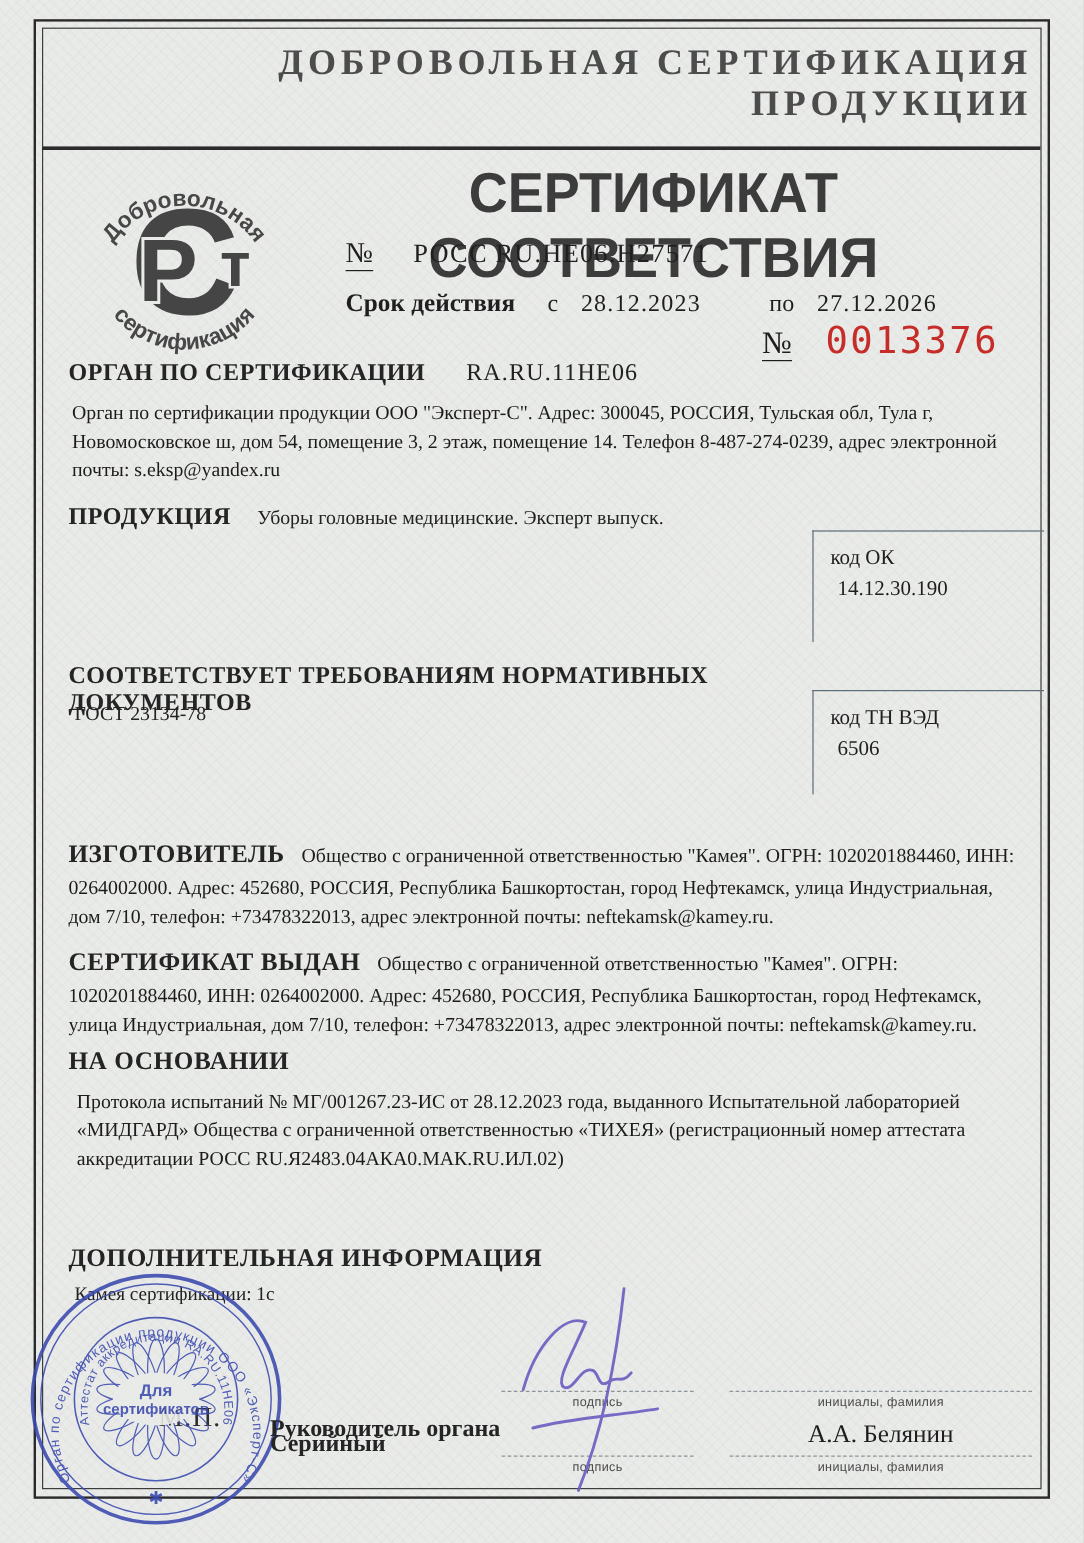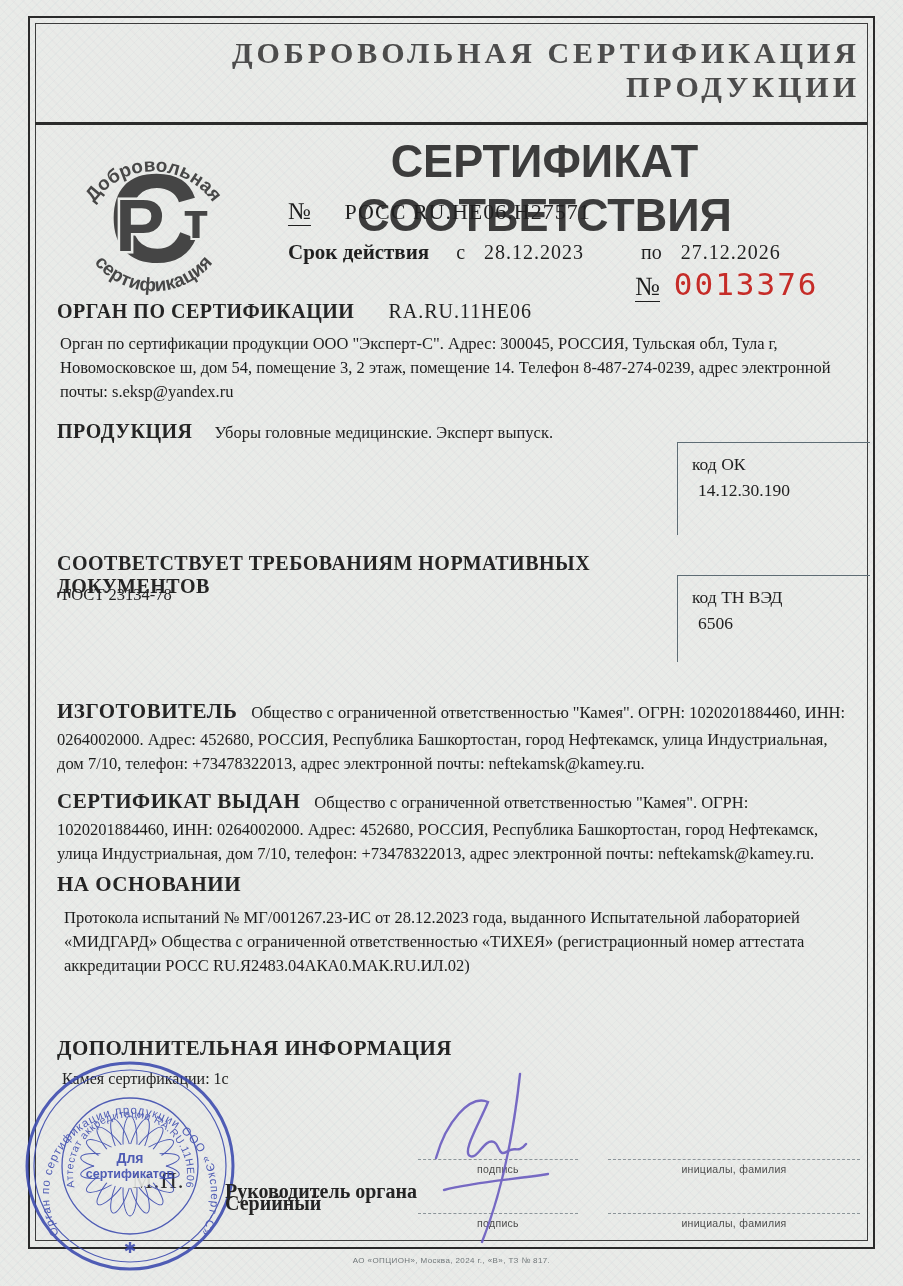--- a/index.html
+++ b/index.html
@@ -20,21 +20,21 @@
   .numrow{left:288px;top:198px;font-size:22px;color:#1f1f1f;}
   .numrow .nosign{font-size:24px;border-bottom:1px solid #1f1f1f;padding-bottom:1px;}
   .numrow .val{margin-left:28px;letter-spacing:1px;}
   .validity{left:288px;top:240px;font-size:20px;color:#1f1f1f;}
   .validity b{font-size:21px;}
   .validity .sep1{margin-left:22px;}
   .validity .date{margin-left:14px;letter-spacing:1px;}
   .validity .sep2{margin-left:52px;}
   .blankno{left:635px;top:266px;width:225px;}
   .blankno .nosign{font-size:26px;color:#1d1d1d;border-bottom:1px solid #1d1d1d;}
-  .blankno .rednum{font-family:"DejaVu Sans Mono",monospace;font-size:31px;color:#c62c28;letter-spacing:2px;margin-left:10px;}
+  .blankno .rednum{font-family:"DejaVu Sans Mono",monospace;font-size:31px;color:#c62c28;letter-spacing:2px;margin-left:24px;}
   .seclabel{font-weight:bold;font-size:20px;color:#242424;letter-spacing:0.5px;}
   .orgrow{left:57px;top:300px;}
   .orgrow .code{font-weight:normal;font-size:20px;margin-left:30px;letter-spacing:1px;}
   .para{font-size:16.5px;line-height:1.45;color:#1c1c1c;}
   .orgtext{left:60px;top:332px;width:795px;}
   .prodrow{left:57px;top:420px;width:610px;}
   .prodrow .seclabel{font-size:20px;}
   .prodrow .inline-text{font-size:16.5px;margin-left:18px;}
   .codebox{width:178px;border-top:1.5px solid #5d6c74;border-left:1.5px solid #5d6c74;padding:8px 0 0 14px;font-size:17.5px;line-height:1.5;color:#1e1e1e;}
   .okbox{left:677px;top:442px;height:84px;}
@@ -206,24 +206,24 @@
   <div class="abs sigline line-s1"></div>
   <div class="abs sigline line-n1"></div>
   <div class="abs sigline line-s2"></div>
   <div class="abs sigline line-n2"></div>
 
   <div class="abs sigcap cap-s1">подпись</div>
   <div class="abs sigcap cap-n1">инициалы, фамилия</div>
   <div class="abs sigcap cap-s2">подпись</div>
   <div class="abs sigcap cap-n2">инициалы, фамилия</div>
 
+  <div class="abs signame name-expert">А.А. Белянин</div>
 
   <svg class="abs ink" width="220" height="175" viewBox="0 0 220 175">
     <g fill="none" stroke="#6a5cc0" stroke-width="2.4" stroke-linecap="round" opacity="0.9">
       <path d="M 38 86 C 48 50 72 22 90 30 C 80 54 64 80 72 84 C 80 88 86 66 96 70 C 102 73 100 86 110 79 C 117 74 120 82 128 72"></path>
       <path d="M 122 2 C 116 58 104 120 84 170"></path>
       <path d="M 46 118 C 76 110 112 108 150 102"></path>
     </g>
   </svg>
 
-  <div class="abs imprint">АО «ОПЦИОН», Москва, 2024 г., «В», ТЗ № 817.</div>
 
 </div>
 
 </body></html>

